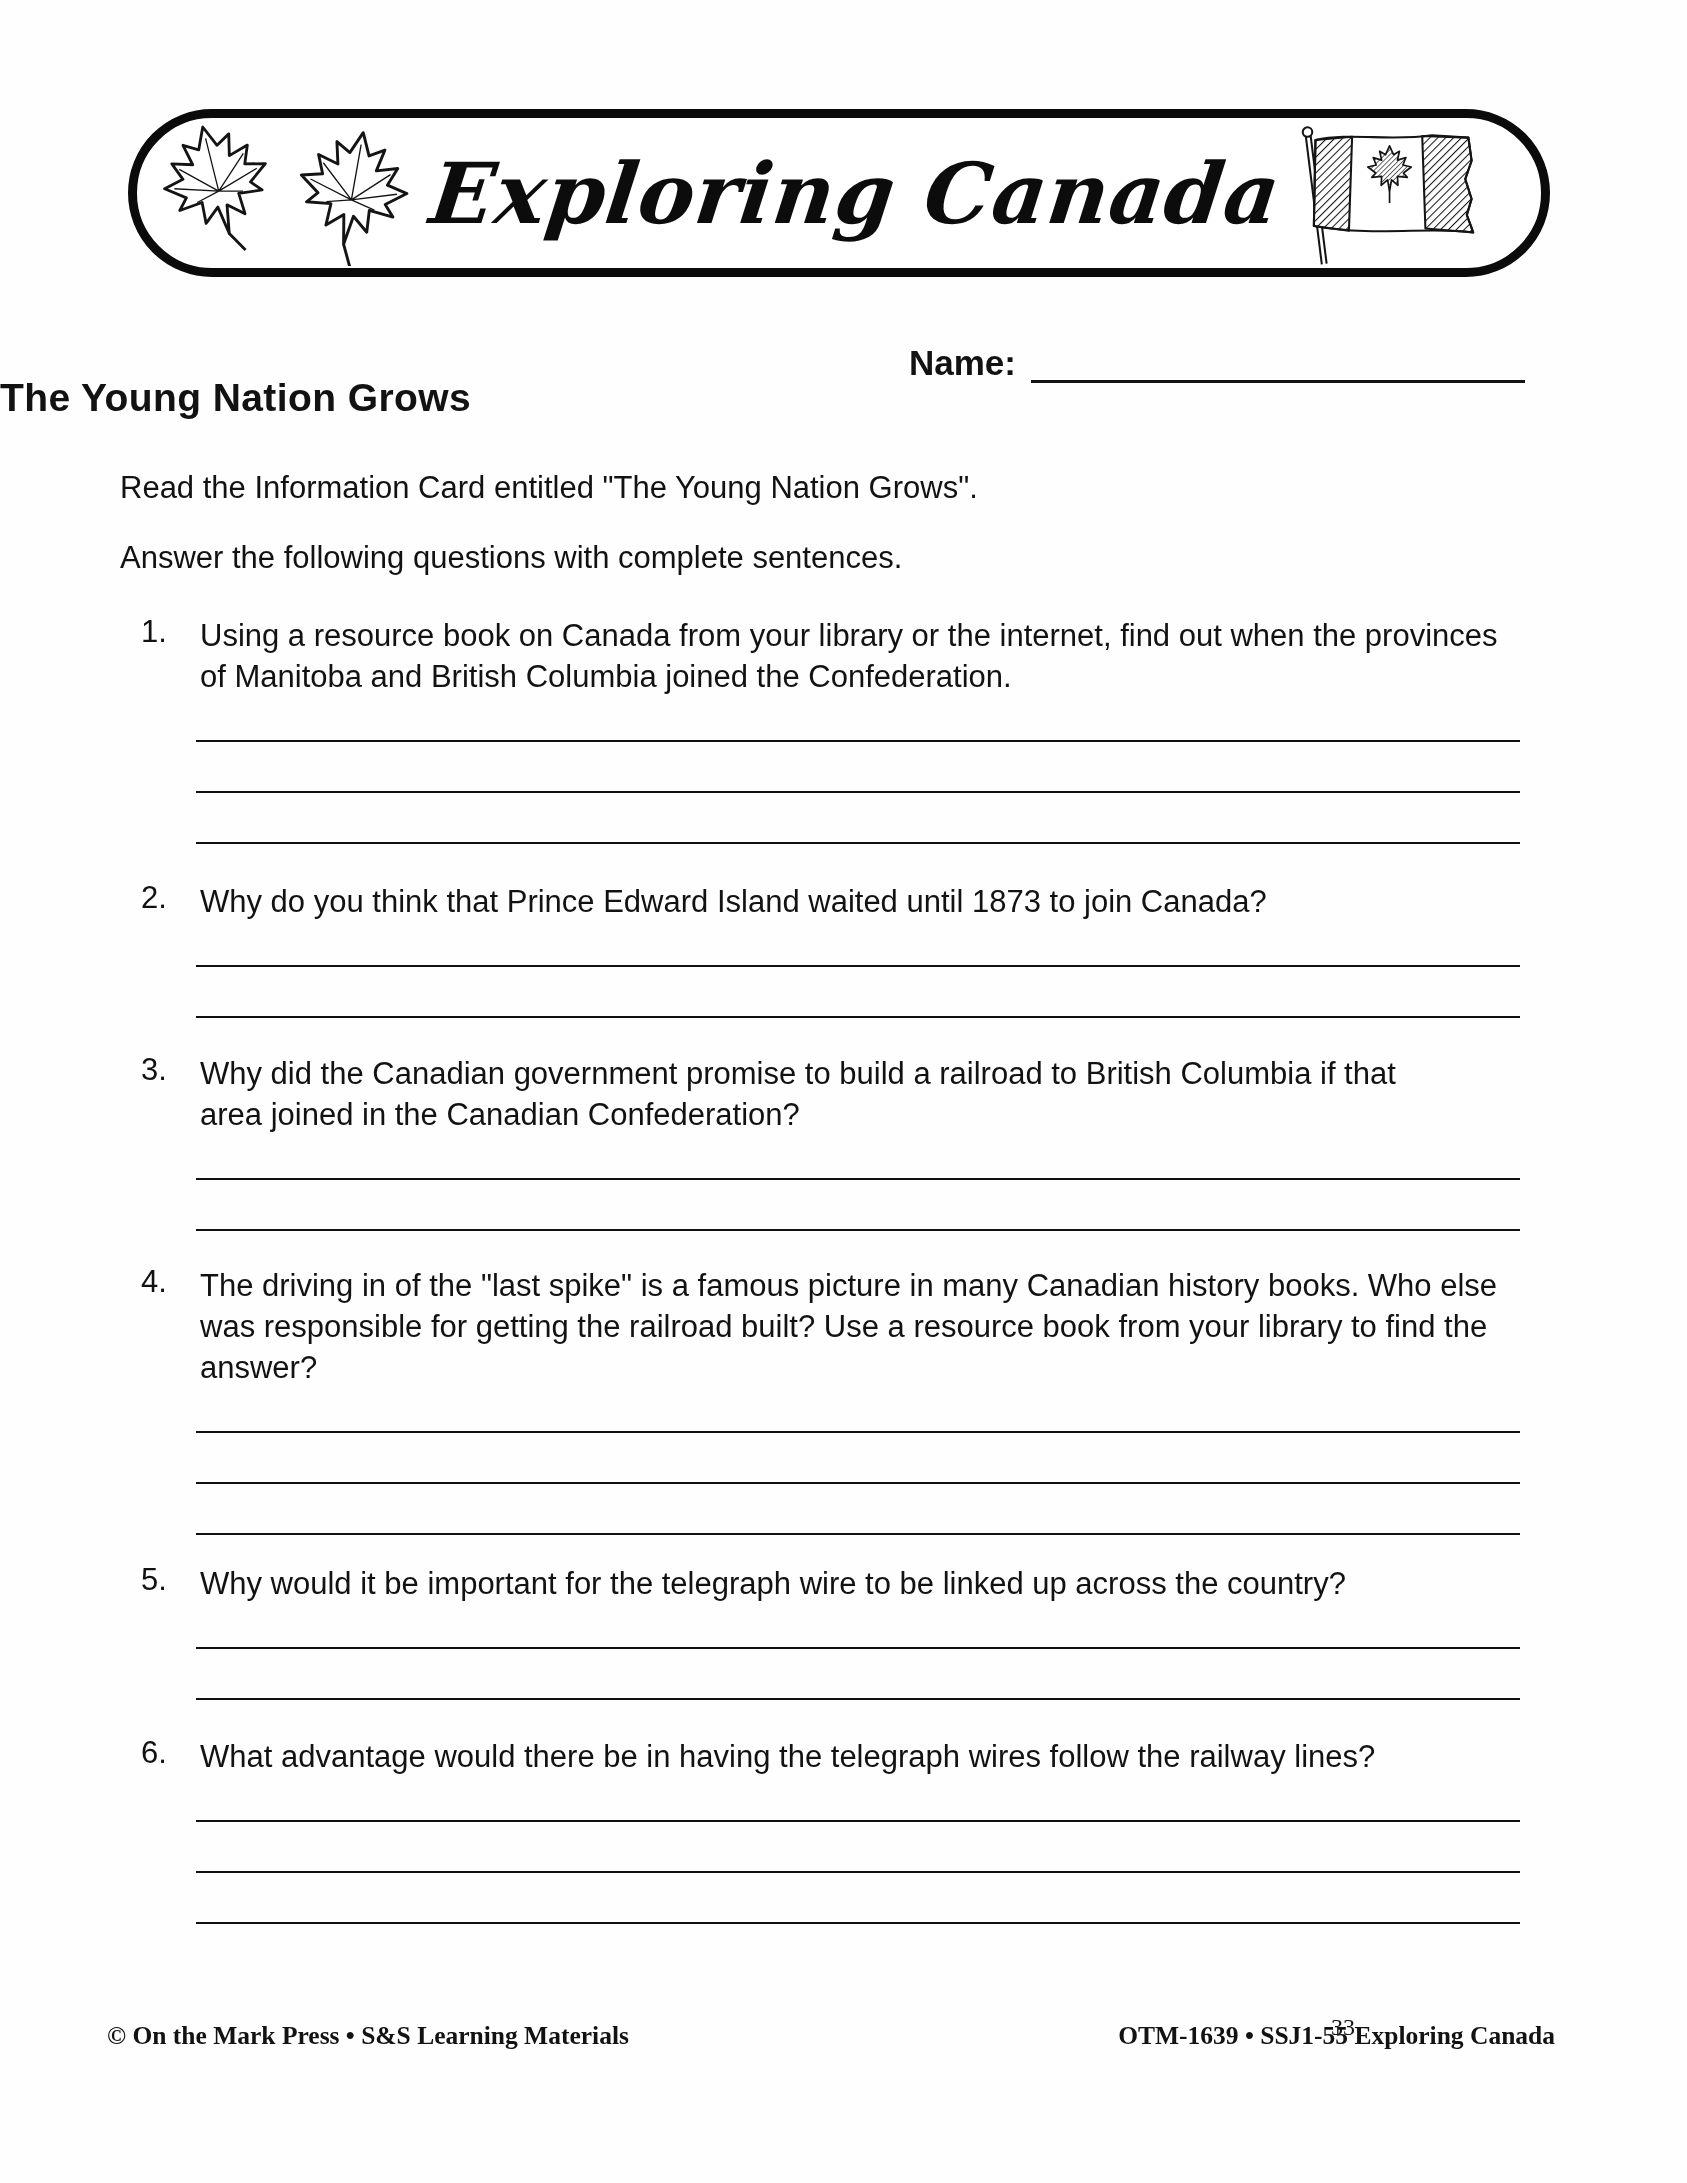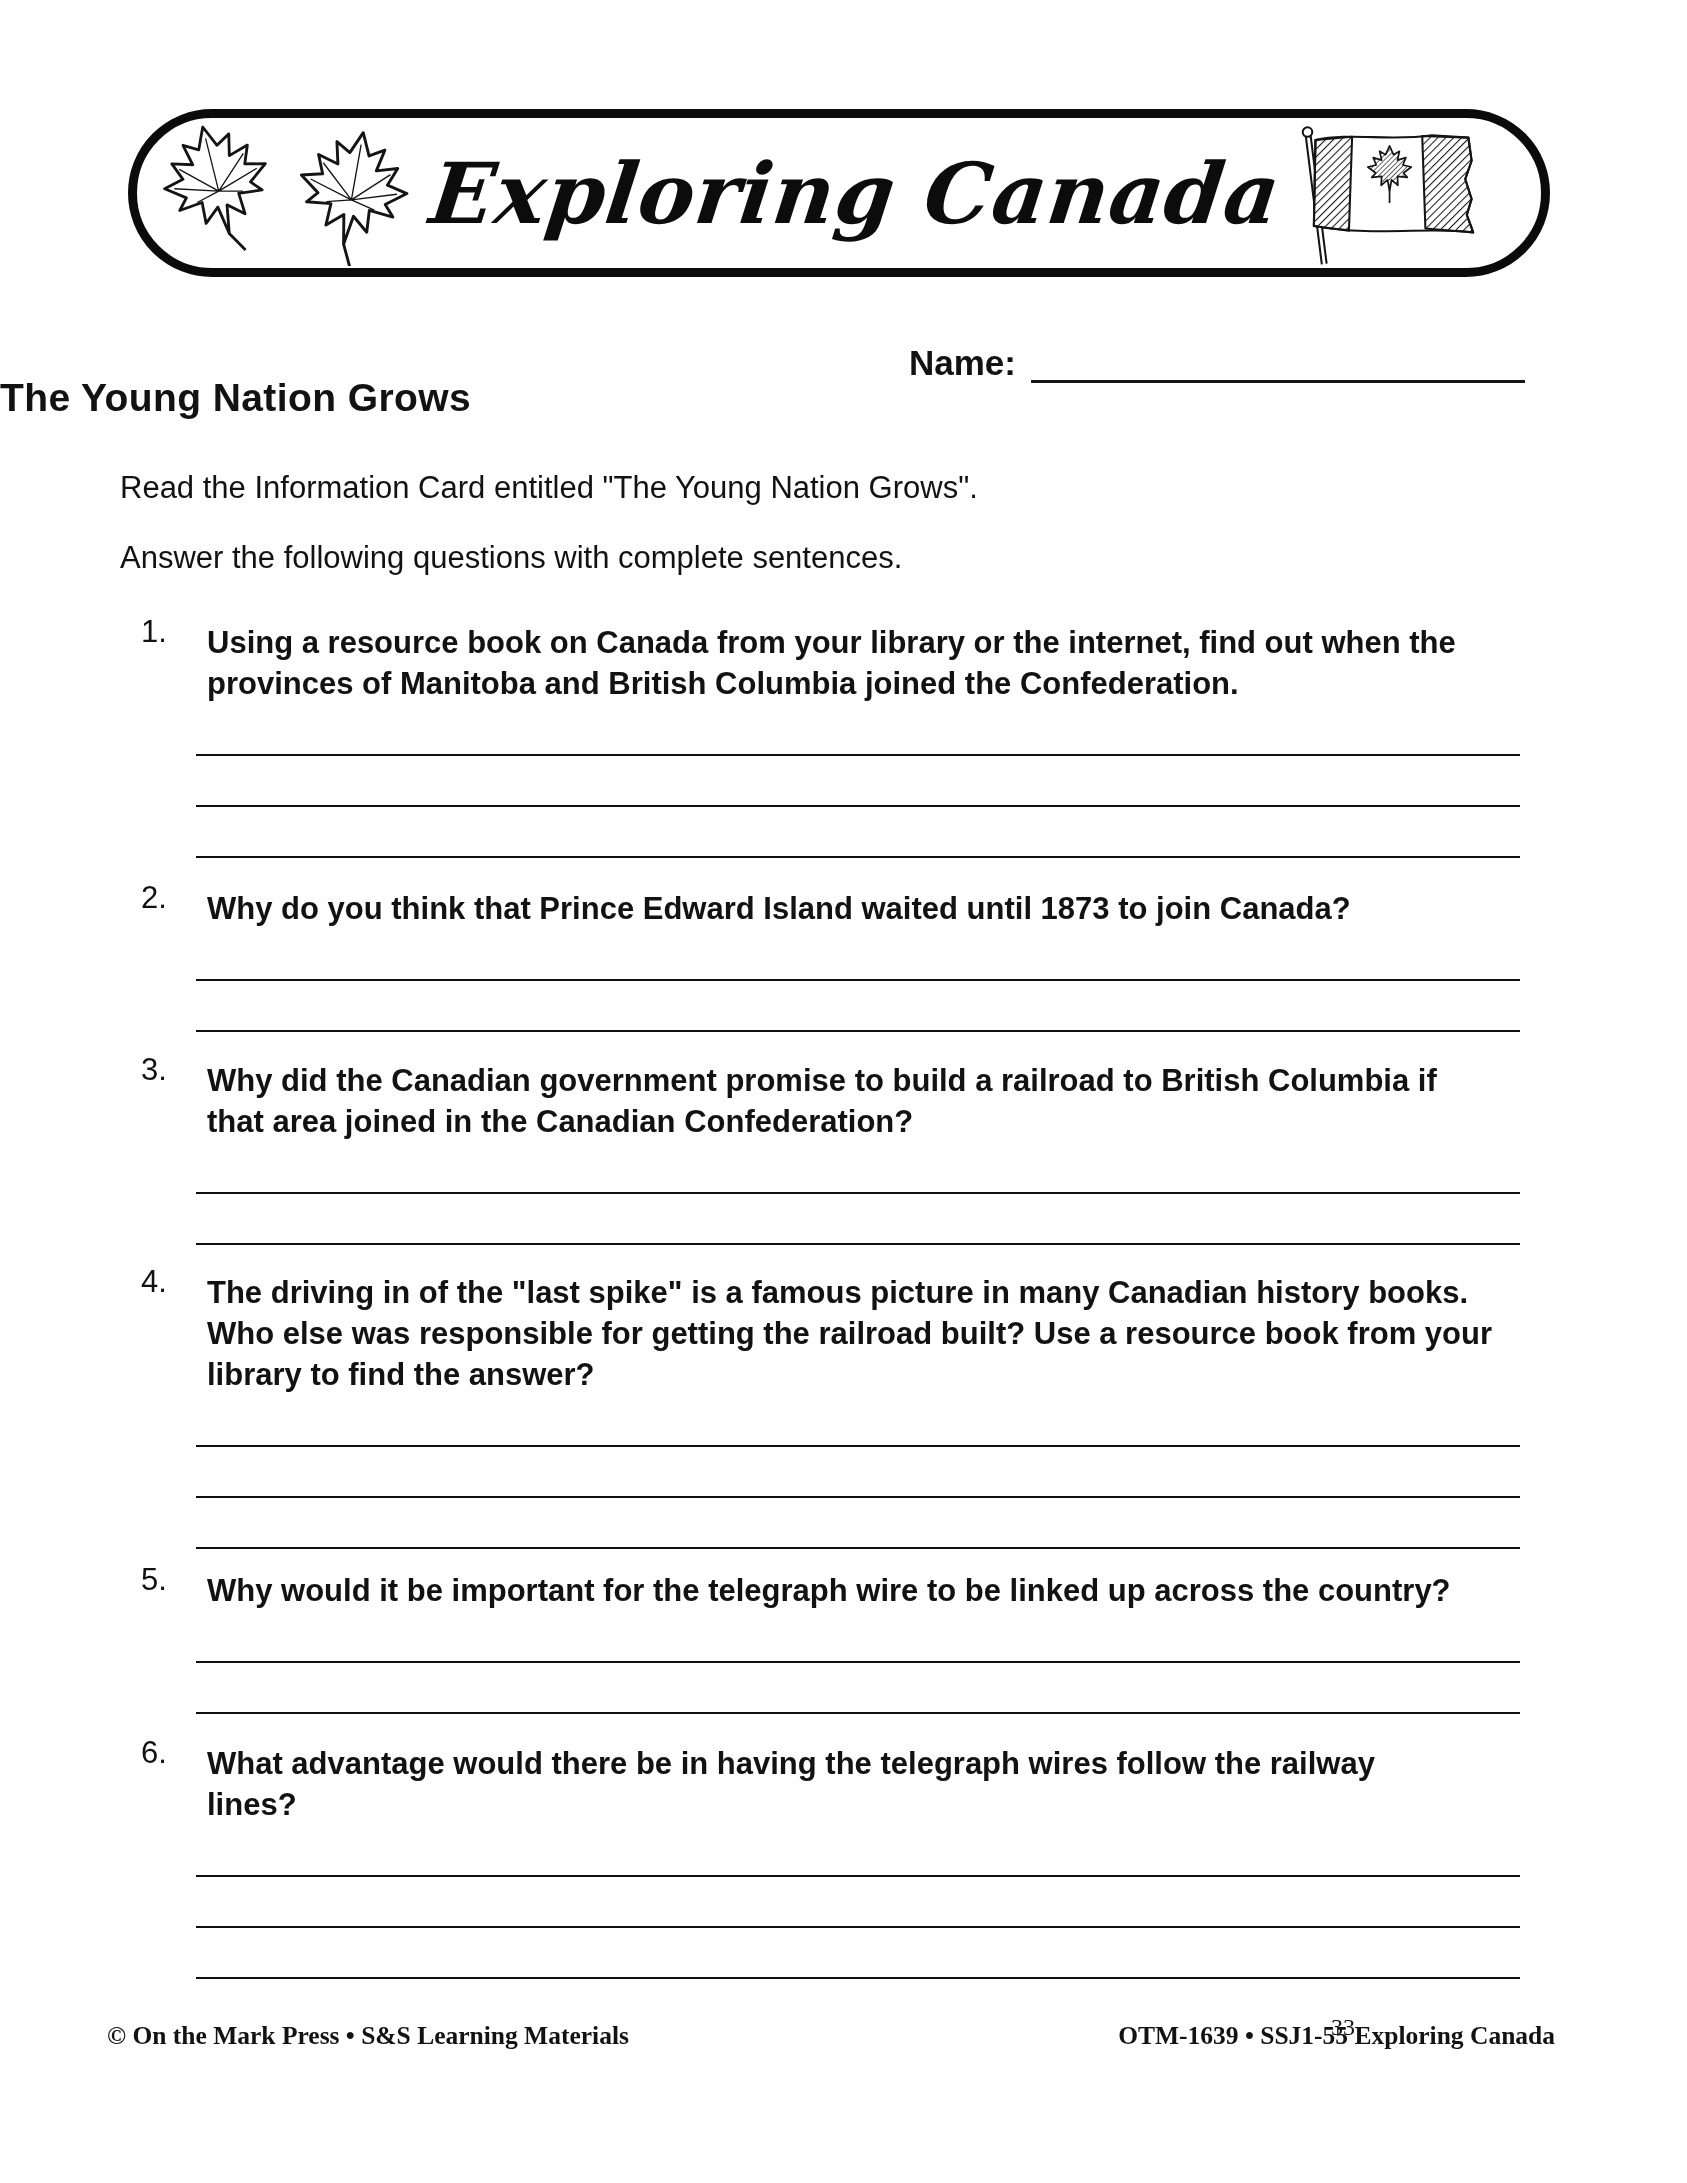--- a/index.html
+++ b/index.html
@@ -26,21 +26,21 @@
 
   
   .instr{position:absolute;left:120px;font-size:31px;}
   #instr-1{top:470px;}
   #instr-2{top:540px;}
 
   
   .question{position:absolute;left:141px;width:1379px;display:flex;font-size:31px;line-height:41px;}
   .q-num{flex:0 0 55px;}
   .q-body{flex:1;min-width:0;}
-  .q-text{margin:11px;font-weight:bold;}
+  .q-text{margin:4px;}
   .mw1520{max-width:1252px;}
   .mw1590{max-width:1310px;}
   .mw1430{max-width:1178px;}
   #q1{top:611px;} #q2{top:877px;} #q3{top:1049px;}
   #q4{top:1261px;} #q5{top:1559px;} #q6{top:1732px;}
   .answer-lines{margin-top:-10px;}
   .answer-line{height:49px;border-bottom:2.5px solid #101010;}
 
   
   .footer{position:absolute;left:0;top:2014px;width:1687px;height:49px;

